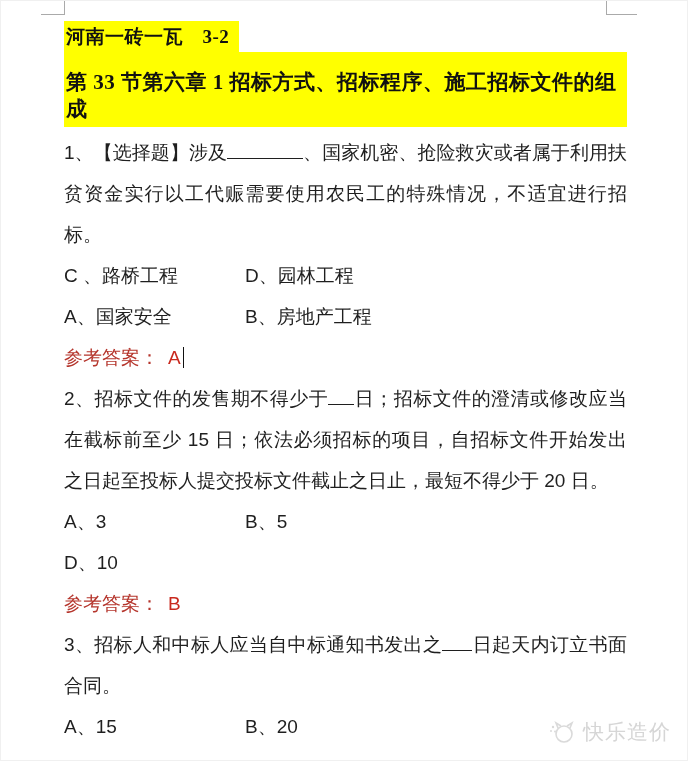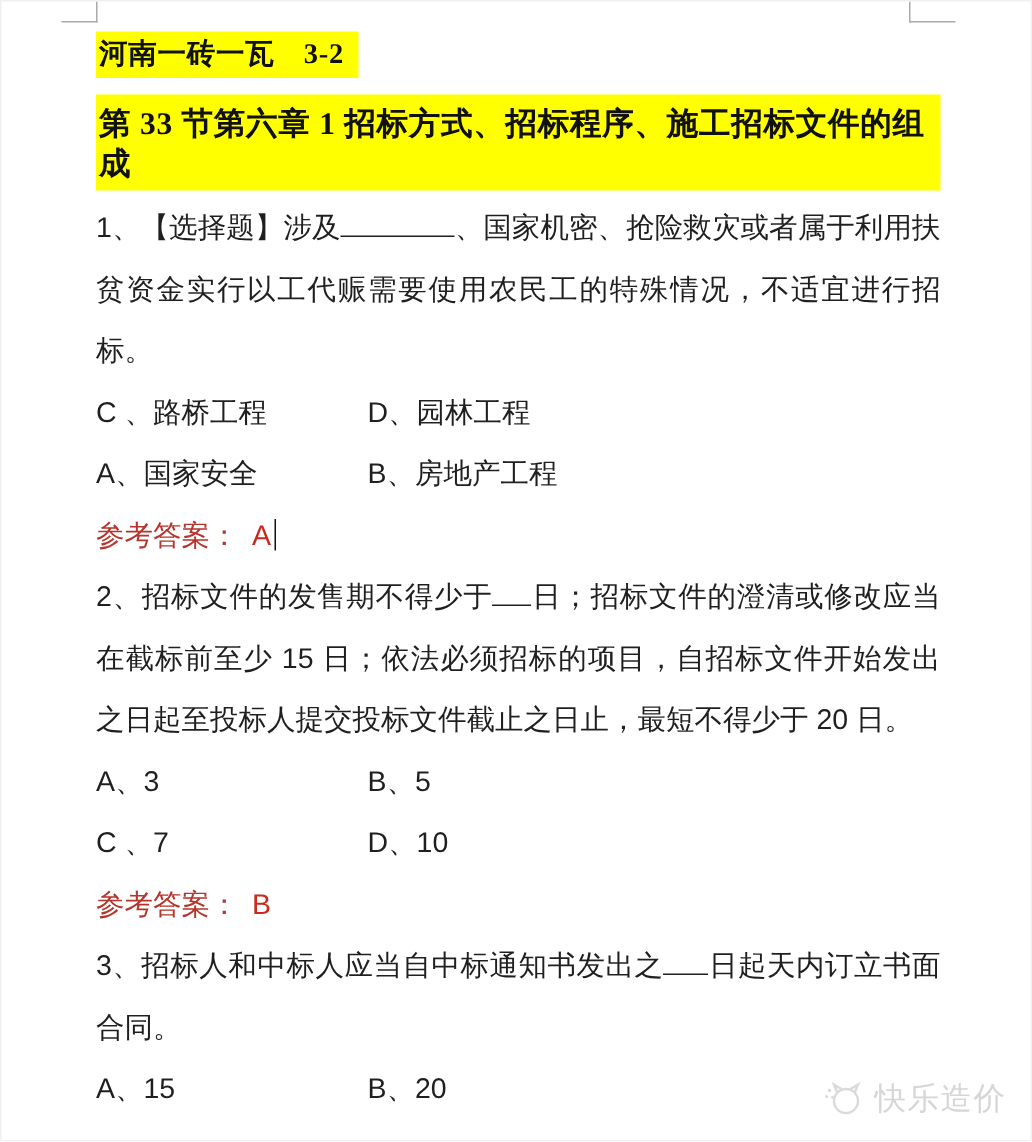--- a/index.html
+++ b/index.html
@@ -32,22 +32,21 @@
     color:#111111;
     font-family:Liberation Serif, serif;
   }
   .title-1{
     font-size:19px;line-height:25px;
     padding:3px 10px 3px 2px;
     letter-spacing:0.5px;
   }
   .title-2{
     font-size:21px;line-height:27px;
-    padding:6px 6px 4px 2px;
-    margin-top:11px;
+    padding:17px 6px 4px 2px;
     letter-spacing:0.5px;
   }
   .body{
     margin-top:5px;
     font-size:19px;
     line-height:41px;
   }
   .stem{
     margin:0;
     text-align:justify;
@@ -125,21 +124,20 @@
         <span class="opt-cell second">B、房地产工程</span>
       </p>
       <p class="answer"><span>参考答案：</span><span class="letter">A</span><span class="caret"></span></p>
 
       <p class="stem"><span>2、招标文件的发售期不得少于</span><span class="blank blank-sm"></span><span>日；招标文件的澄清或修改应当在截标前至少 15 日；依法必须招标的项目，自招标文件开始发出之日起至投标人提交投标文件截止之日止，最短不得少于 20 日。</span></p>
       <p class="opts-row">
         <span class="opt-cell">A、3</span>
         <span class="opt-cell second">B、5</span>
       </p>
       <p class="opts-row">
-        <span class="opt-cell">C 、7</span>
         <span class="opt-cell second">D、10</span>
       </p>
       <p class="answer"><span>参考答案：</span><span class="letter">B</span></p>
 
       <p class="stem"><span>3、招标人和中标人应当自中标通知书发出之</span><span class="blank blank-md"></span><span>日起天内订立书面合同。</span></p>
       <p class="opts-row">
         <span class="opt-cell">A、15</span>
         <span class="opt-cell second">B、20</span>
       </p>
       <p class="opts-row">

